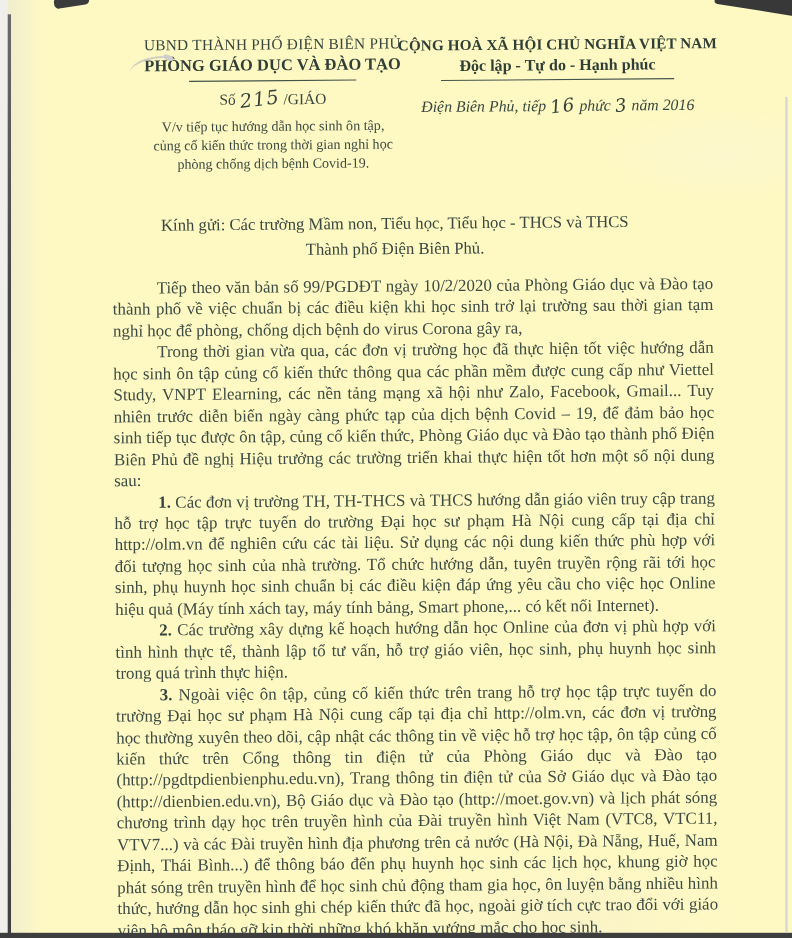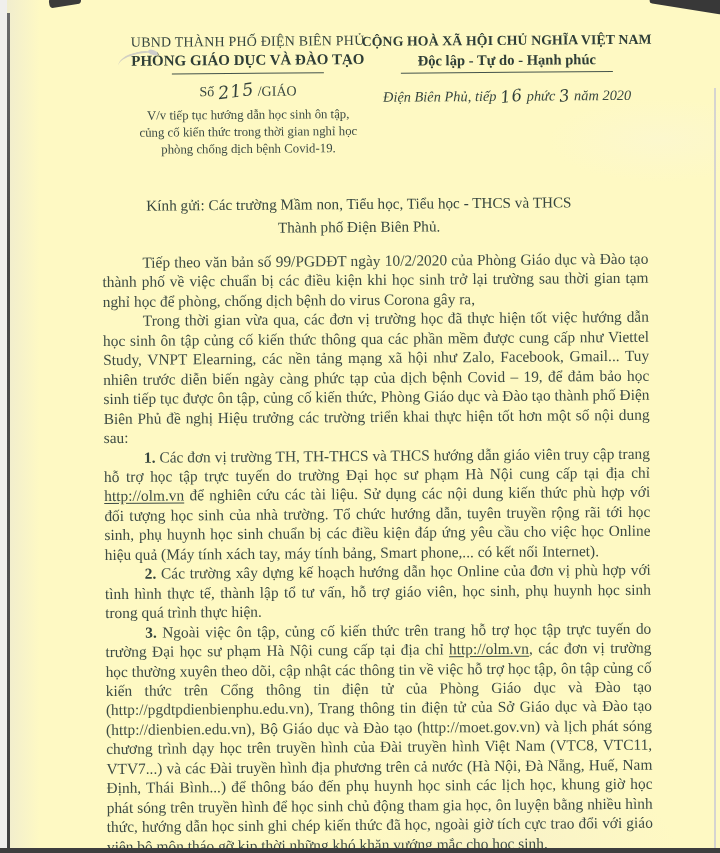--- a/index.html
+++ b/index.html
@@ -48,21 +48,21 @@
   .hw-small{font-size:16.5px;}
   
   .salutation{margin-top:16px;text-align:center;font-size:15.2px;line-height:23px;color:#37463f;}
   
   .body-text{margin-top:13px;padding:0 71px 0 103px;}
   .body-para{
     margin:0;font-size:15.4px;line-height:19.45px;
     text-align:justify;text-indent:40px;color:#3d4b44;
   }
   .seg-bold{font-weight:bold;color:#35443d;}
-  .seg-underline{text-decoration:underline;text-underline-offset:2px;}
+  .seg-underline{text-underline-offset:2px;}
   
   .edge-left-strip{position:absolute;left:0;top:0;width:7px;height:853px;background:#f0efec;}
   .scanline-left{position:absolute;left:7px;top:13px;width:3px;height:840px;background:linear-gradient(#6a6a6a,#474747 30%,#515151 70%,#3f3f3f);}
   .scanline-bottom{position:absolute;left:0;top:848px;width:720px;height:5px;background:#3e3e3e;}
   .scanline-right{position:absolute;left:714px;top:88px;width:2px;height:760px;background:#d6d4d1;}
   .mark-top-left{position:absolute;left:49px;top:-4px;width:32px;height:10px;background:#3b3b3b;border-radius:4px;transform:rotate(-9deg);}
   .mark-top-right{position:absolute;left:650px;top:-7px;width:74px;height:16px;background:#383838;border-radius:3px;transform:rotate(9deg);}
   .smudge{
     position:absolute;left:118px;top:52px;width:40px;height:16px;
     border-top:2.5px solid #c6c5c2;border-radius:50%;
@@ -98,21 +98,21 @@
 
       <div class="nation-block">
         <div class="nation-line1">CỘNG HOÀ XÃ HỘI CHỦ NGHĨA VIỆT NAM</div>
         <div class="nation-line2">Độc lập - Tự do - Hạnh phúc</div>
         <div class="nation-underline"></div>
         <div class="date-line">
           <span>Điện Biên Phủ, tiếp</span>
           <span class="handwritten hw-small">16</span>
           <span>phức</span>
           <span class="handwritten hw-small">3</span>
-          <span>năm 2020</span>
+          <span>năm 2016</span>
         </div>
       </div>
 
     </div>
 
     <div class="salutation">
       <div>Kính gửi: Các trường Mầm non, Tiểu học, Tiểu học - THCS và THCS</div>
       <div>Thành phố Điện Biên Phủ.</div>
     </div>
 

